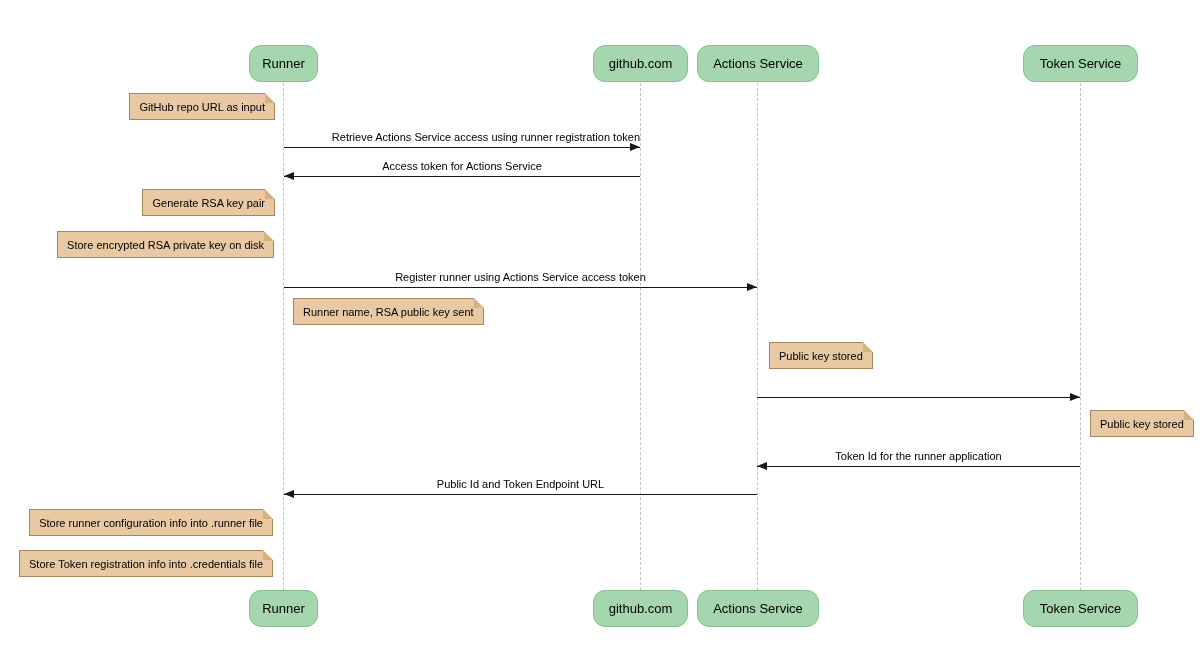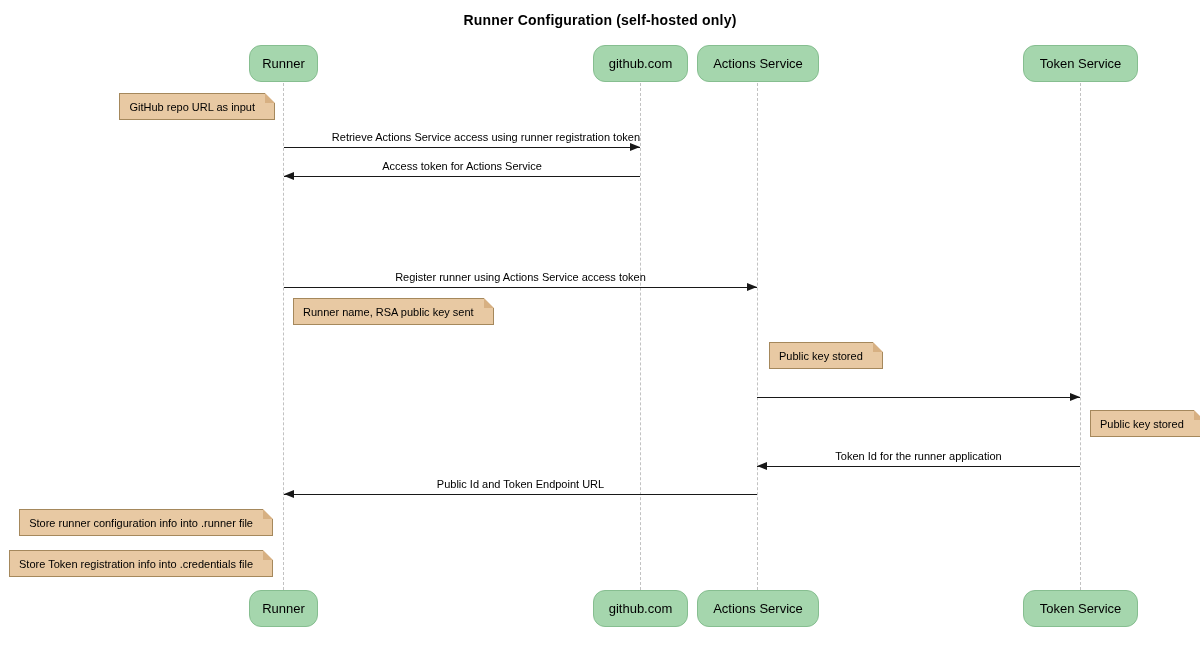--- a/index.html
+++ b/index.html
@@ -24,21 +24,21 @@
   .msg-label {
     position:absolute; height:14px; font-size:11px; text-align:center;
     white-space:nowrap; line-height:14px;
   }
   .msg-line { position:absolute; height:1px; background:#181818; }
   .head { position:absolute; width:0; height:0; border-style:solid; }
   .head-right { border-width:4px 0 4px 10px; border-color:transparent transparent transparent #181818; }
   .head-left  { border-width:4px 10px 4px 0; border-color:transparent #181818 transparent transparent; }
   .note {
     position:absolute; background:#E8C9A3; border:1px solid #A5885C;
-    font-size:11px; line-height:14px; padding:6px 19px 5px 9px;
+    font-size:11px; line-height:14px; padding:6px 9px 5px 9px;
     white-space:nowrap; box-sizing:border-box;
   }
   .note::before {
     content:""; position:absolute; top:-1px; right:-1px;
     border-style:solid; border-width:0 10px 10px 0;
     border-color:#ffffff #ffffff #D7B082 #D7B082;
   }
   
   .x-runner  { left:283px; }
   .x-github  { left:640px; }
@@ -78,21 +78,20 @@
   .n5 { top:342px; left:769px; }
   .n6 { top:410px; left:1090px; }
   .n7 { top:509px; right:927px; }
   .n8 { top:550px; right:927px; }
 </style>
 </head>
 <body>
 
 <div class="canvas">
 
-  <div class="title">Runner Configuration (self-hosted only)</div>
 
   <div class="lifeline x-runner"></div>
   <div class="lifeline x-github"></div>
   <div class="lifeline x-actions"></div>
   <div class="lifeline x-token"></div>
 
   <div class="participant row-top p-runner">
       <span>Runner</span>
     </div>
   <div class="participant row-top p-github">
@@ -135,19 +134,21 @@
 
   <div class="msg-label m5-label">Token Id for the runner application</div>
   <div class="msg-line  m5-line"></div>
   <div class="head head-left m5-head"></div>
 
   <div class="msg-label m6-label">Public Id and Token Endpoint URL</div>
   <div class="msg-line  m6-line"></div>
   <div class="head head-left m6-head"></div>
 
   <div class="note n1">GitHub repo URL as input</div>
+  <div class="note n2">Generate RSA key pair</div>
+  <div class="note n3">Store encrypted RSA private key on disk</div>
   <div class="note n4">Runner name, RSA public key sent</div>
   <div class="note n5">Public key stored</div>
   <div class="note n6">Public key stored</div>
   <div class="note n8">Store Token registration info into .credentials file</div>
   <div class="note n7">Store runner configuration info into .runner file</div>
 
 </div>
 
 </body></html>

